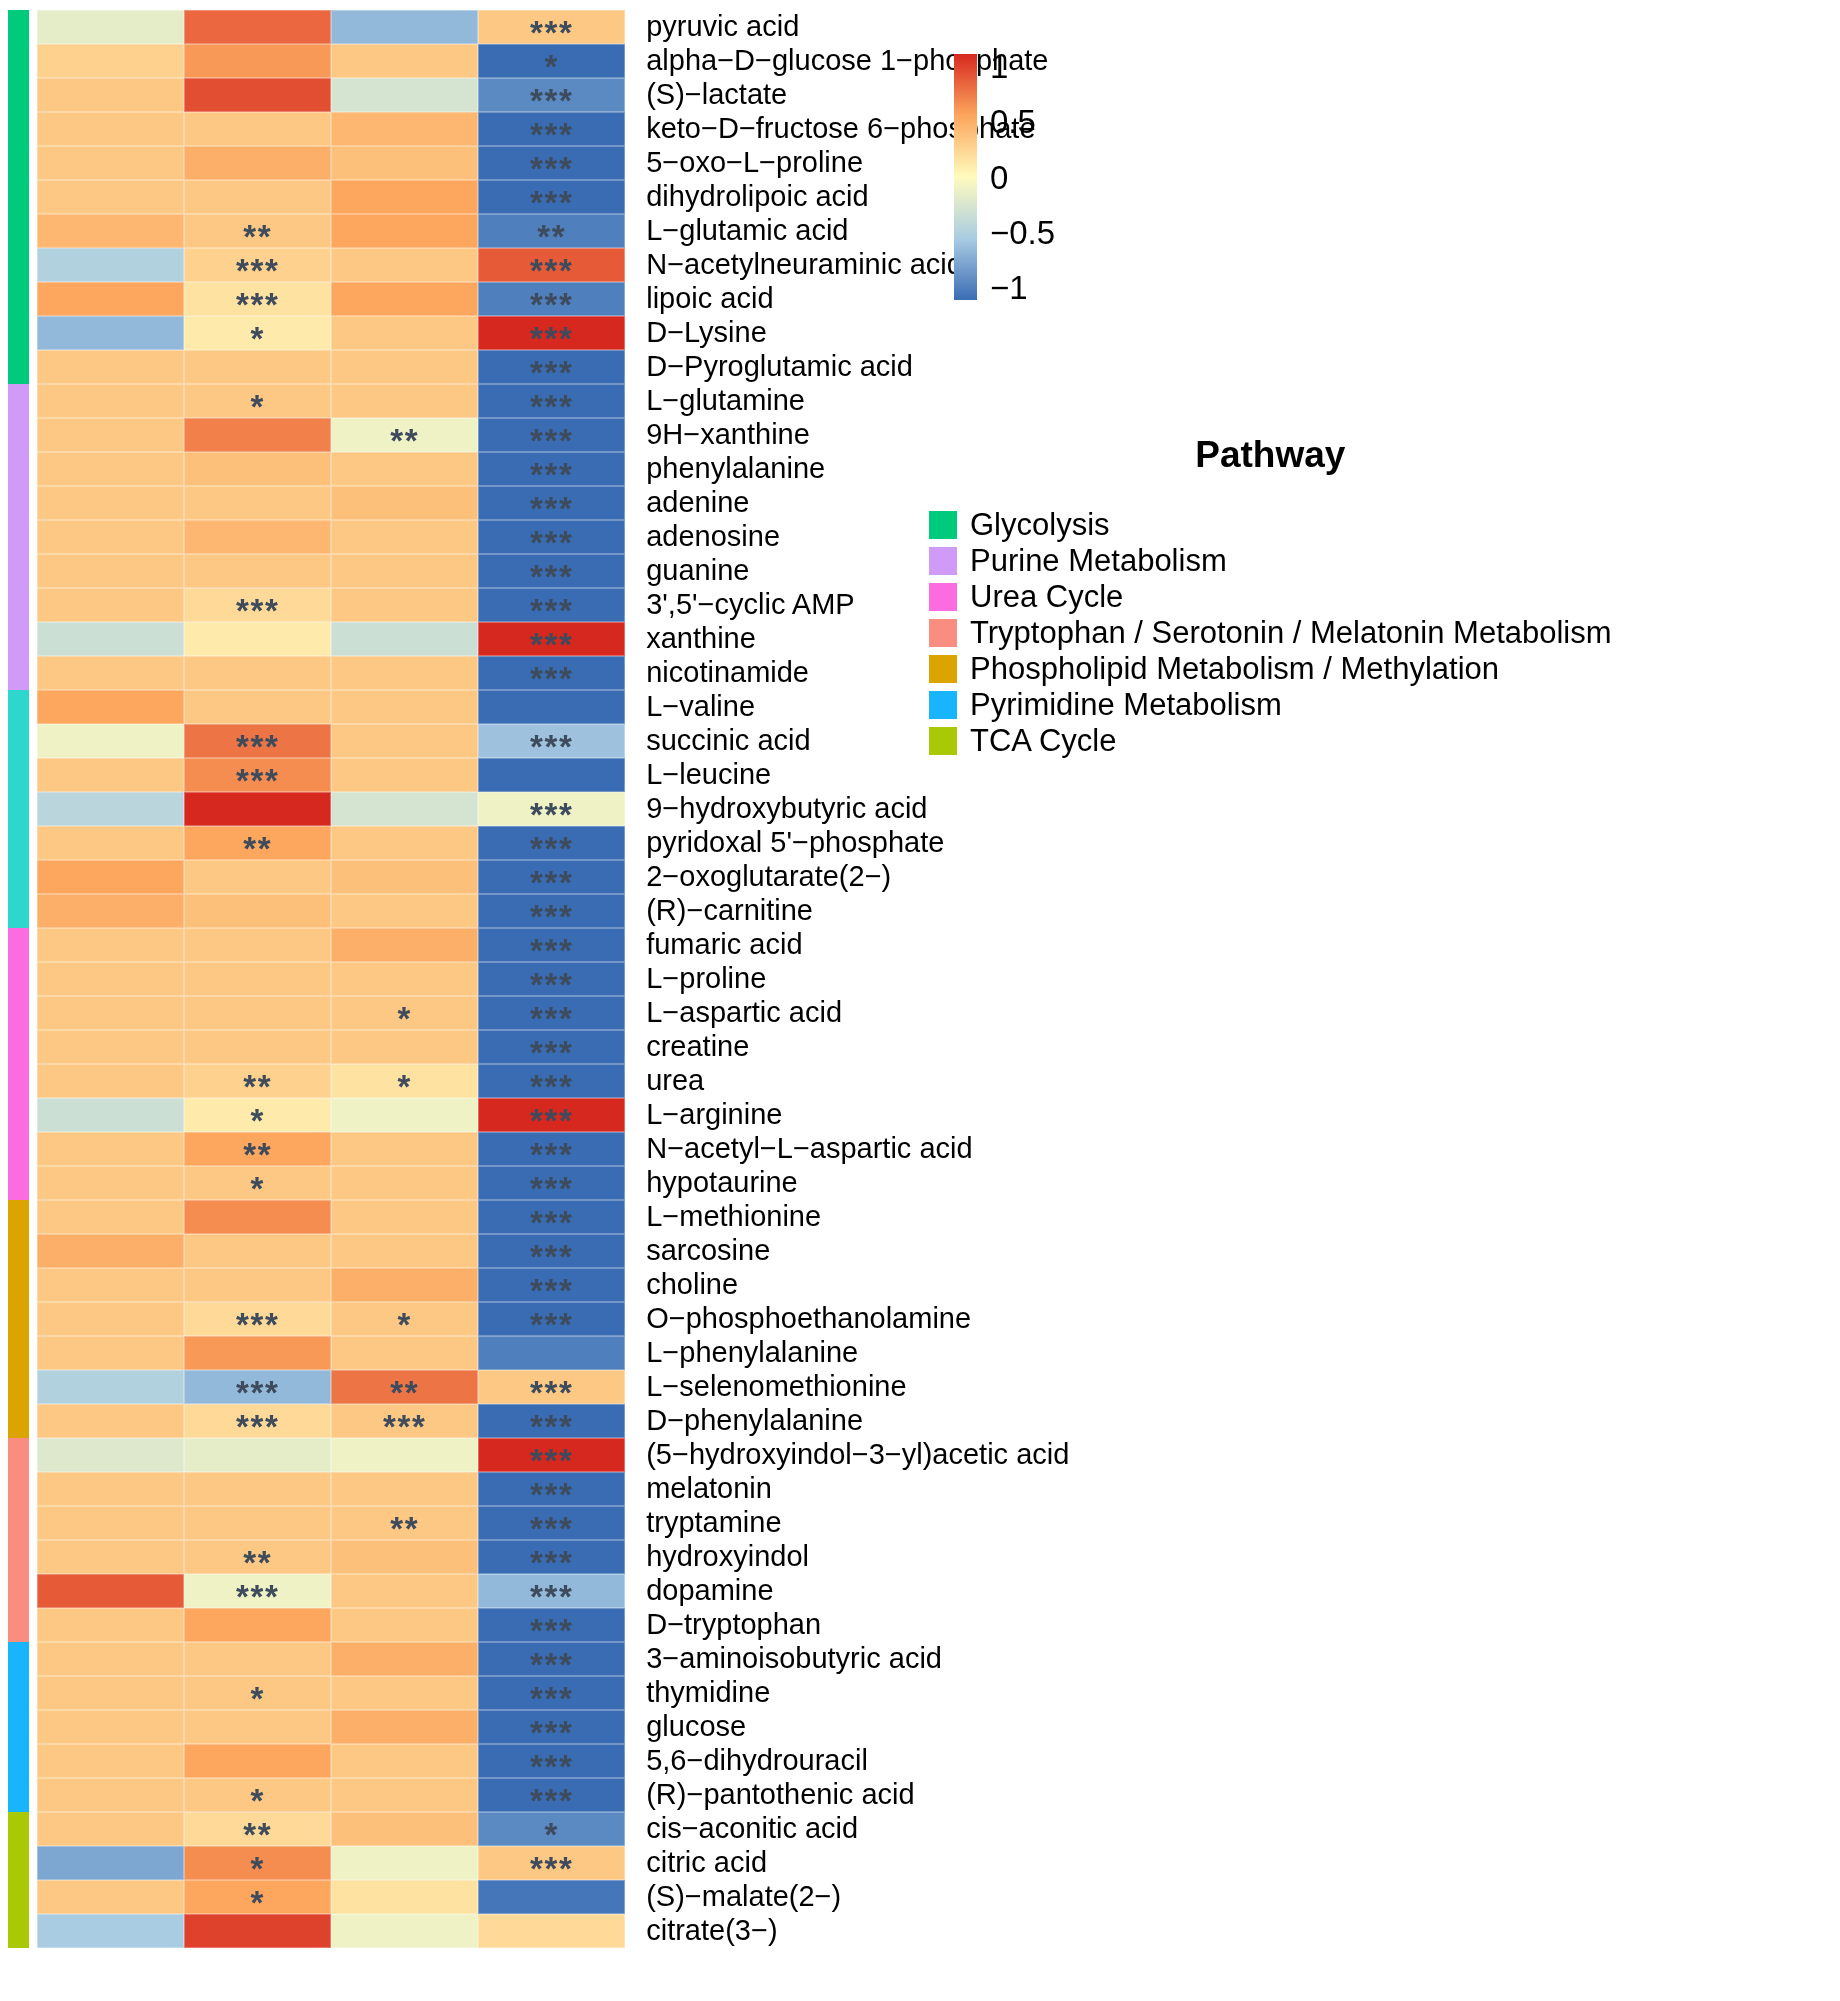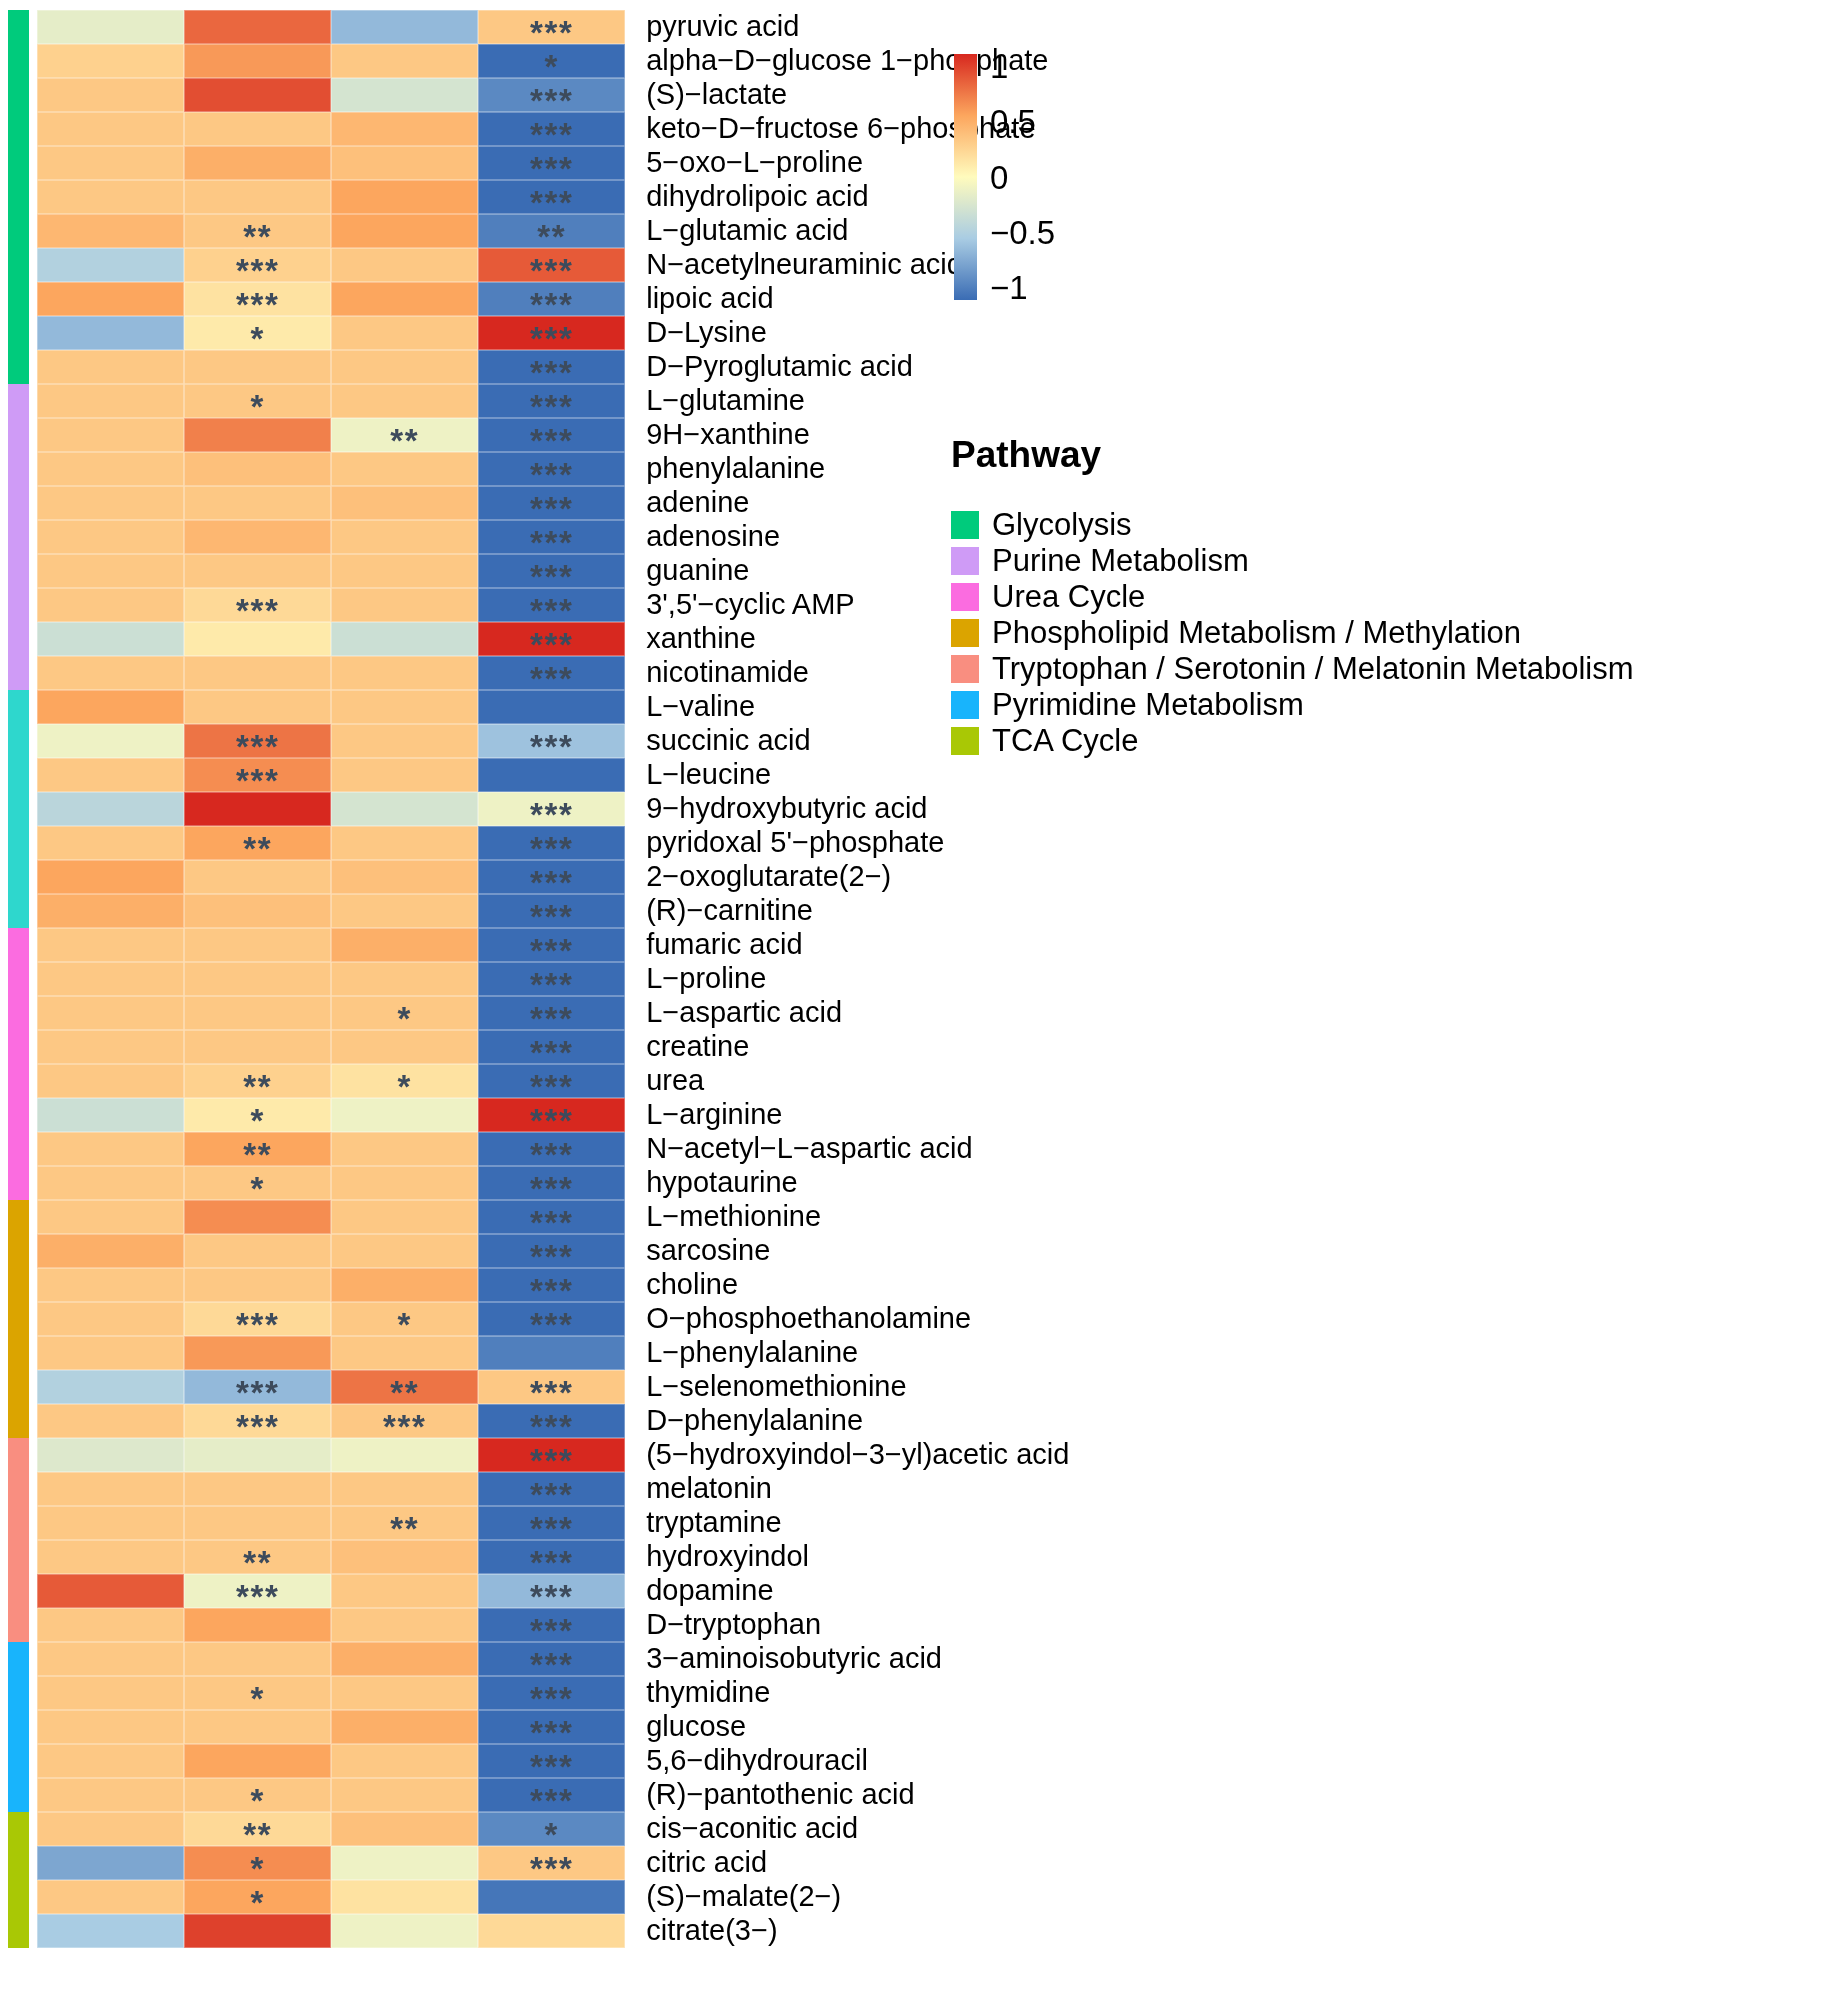--- a/index.html
+++ b/index.html
@@ -21,21 +21,21 @@
   #col-labels { position:absolute; left:37px; top:1936px; display:flex; }
   .col-label { width:147px; text-align:center; font-size:33px; color:#000; }
 
   
   #colorbar { position:absolute; left:954px; top:54px; width:179px; height:252px; }
   #colorbar-gradient { width:23px; height:246px; }
   #colorbar-ticks { position:absolute; left:36px; top:13px; height:221px; width:130px; }
   .cb-tick { position:absolute; transform:translateY(-50%); font-size:33px; color:#000; white-space:nowrap; }
 
   
-  #legend { position:absolute; left:951px; top:434px; }
+  #legend { position:absolute; left:929px; top:434px;text-align:center; }
   #legend-title { font-size:37px; font-weight:bold; margin-bottom:31px; }
   .legend-item { display:flex; align-items:center; height:36px; }
   .swatch { width:28px; height:28px; margin-right:13px; flex:none; }
   .legend-label { font-size:31px; white-space:nowrap; }
 </style>
 </head>
 <body>
 
 <div class="canvas">
 
@@ -683,26 +683,26 @@
         </div>
         <div class="legend-item">
           <span class="swatch" style="background: rgb(207, 155, 246);"></span>
           <span class="legend-label">Purine Metabolism</span>
         </div>
         <div class="legend-item">
           <span class="swatch" style="background: rgb(251, 108, 224);"></span>
           <span class="legend-label">Urea Cycle</span>
         </div>
         <div class="legend-item">
+          <span class="swatch" style="background: rgb(249, 142, 128);"></span>
+          <span class="legend-label">Tryptophan / Serotonin / Melatonin Metabolism</span>
+        </div>
+        <div class="legend-item">
           <span class="swatch" style="background: rgb(219, 164, 0);"></span>
           <span class="legend-label">Phospholipid Metabolism / Methylation</span>
-        </div>
-        <div class="legend-item">
-          <span class="swatch" style="background: rgb(249, 142, 128);"></span>
-          <span class="legend-label">Tryptophan / Serotonin / Melatonin Metabolism</span>
         </div>
         <div class="legend-item">
           <span class="swatch" style="background: rgb(24, 180, 252);"></span>
           <span class="legend-label">Pyrimidine Metabolism</span>
         </div>
         <div class="legend-item">
           <span class="swatch" style="background: rgb(169, 200, 5);"></span>
           <span class="legend-label">TCA Cycle</span>
         </div>
       </div>

